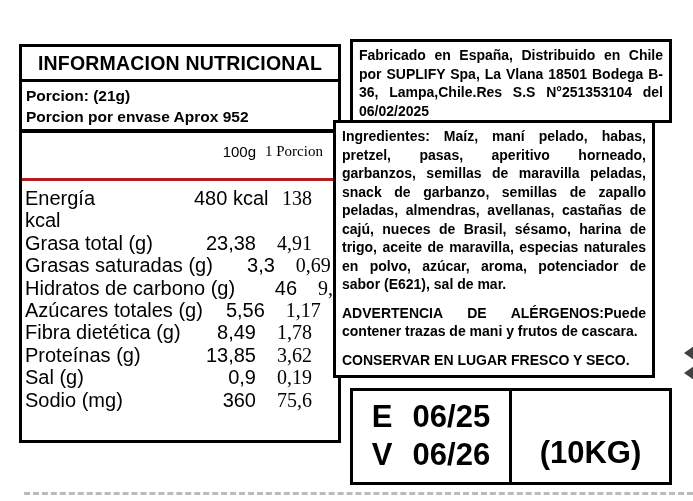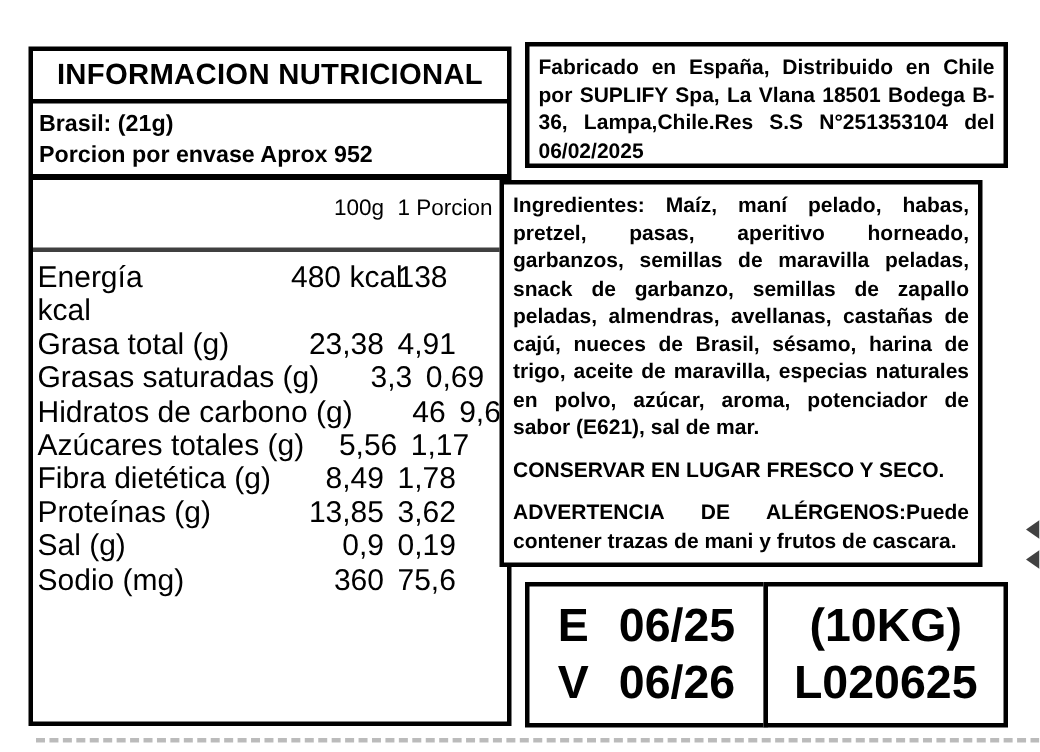--- a/index.html
+++ b/index.html
@@ -3,54 +3,54 @@
 <meta charset="utf-8">
 <style>
   html,body{margin:0;padding:0;background:#ffffff;}
   #page{
     position:relative;width:693px;height:501px;background:#ffffff;
     font-family:"Liberation Sans",sans-serif;color:#000;overflow:hidden;
   }
   .box{position:absolute;background:#fff;border:3px solid #000;box-sizing:border-box;}
 
   
-  #nutrition-panel{left:19px;top:31px;width:322px;height:453px;}
+  #nutrition-panel{left:19px;top:44px;width:322px;height:399px;}
   .np-title{
     height:32px;border-bottom:3px solid #000;
     font-weight:bold;font-size:19.5px;line-height:32px;text-align:center;
     letter-spacing:.2px;white-space:nowrap;
   }
   .np-portion{
     height:44px;border-bottom:4px solid #000;
     padding:3px 0 0 4px;font-weight:bold;font-size:15.5px;line-height:21px;
   }
   .np-colhead{
-    height:35px;border-bottom:3px solid #404040;
+    height:35px;border-bottom:3px solid #b91c1c;
     padding:10px 26px 0 3px;font-size:15px;
   }
   .ngrid{display:grid;grid-template-columns:1fr 62px 56px;}
   .np-body{padding:6px 26px 0 3px;font-size:20px;line-height:22.4px;}
   .ncell-label{text-align:left;white-space:nowrap;}
   .ncell-100{text-align:right;white-space:nowrap;}
-  .ncell-p{text-align:left;padding-left:9px;white-space:nowrap;}
+  .ncell-p{text-align:right;padding-left:9px;white-space:nowrap;font-family:Liberation Serif, serif;}
 
   
-  #manufacturer-box{left:350px;top:28px;width:322px;height:84px;
+  #manufacturer-box{left:350px;top:39px;width:322px;height:84px;
     padding:4px 6px;font-weight:bold;font-size:14px;line-height:18.5px;text-align:justify;}
   #ingredients-box{left:333px;top:120px;width:322px;height:258px;
     padding:4px 6px;font-weight:bold;font-size:14px;line-height:18.5px;text-align:justify;}
   #ingredients-box p{margin:0;}
   #ingredients-box p + p{margin-top:10px;}
 
   #date-box{left:350px;top:388px;width:162px;height:97px;
     padding-top:7px;font-weight:bold;font-size:31px;line-height:38px;}
   #lot-box{left:509px;top:388px;width:163px;height:97px;border-left-width:3px;
     padding-top:7px;font-weight:bold;font-size:31px;line-height:38px;text-align:center;}
   .date-line{display:flex;justify-content:center;gap:20px;white-space:nowrap;}
-  .lot-line{white-space:nowrap;}
+  .lot-line{white-space:nowrap;margin-top:36px;}
 
   
   #bottom-dotted-line{
     position:absolute;left:24px;top:492px;width:669px;height:0;
     border-top:3px dashed #ababab;opacity:.8;
   }
   .edge-arrow{
     position:absolute;right:-1px;width:0;height:0;
     border-top:7px solid transparent;border-bottom:7px solid transparent;
     border-right:10px solid #414141;
@@ -60,21 +60,21 @@
 </style>
 </head>
 <body>
 
 <div id="page">
 
   <div id="nutrition-panel" class="box">
     <div class="np-title">INFORMACION NUTRICIONAL</div>
 
     <div class="np-portion">
-      <div>Brasil: (21g)</div>
+      <div>Porcion: (21g)</div>
       <div>Porcion por envase Aprox 952</div>
     </div>
 
     <div class="np-colhead ngrid">
       <span class="ncell-label"></span>
       <span class="ncell-100">100g</span>
       <span class="ncell-p">1 Porcion</span>
     </div>
 
     <div class="np-body" id="nutrition-rows">
@@ -130,22 +130,22 @@
         </div>
       </div>
   </div>
 
   <div id="manufacturer-box" class="box">
     <p style="margin:0">Fabricado en España, Distribuido en Chile por SUPLIFY Spa, La Vlana 18501 Bodega B-36, Lampa,Chile.Res S.S N°251353104 del 06/02/2025</p>
   </div>
 
   <div id="ingredients-box" class="box">
     <p>Ingredientes: Maíz, maní pelado, habas, pretzel, pasas, aperitivo horneado, garbanzos, semillas de maravilla peladas, snack de garbanzo, semillas de zapallo peladas, almendras, avellanas, castañas de cajú, nueces de Brasil, sésamo, harina de trigo, aceite de maravilla, especias naturales en polvo, azúcar, aroma, potenciador de sabor (E621), sal de mar.</p>
+    <p>ADVERTENCIA DE ALÉRGENOS:Puede contener trazas de mani y frutos de cascara.</p>
     <p>CONSERVAR EN LUGAR FRESCO Y SECO.</p>
-    <p>ADVERTENCIA DE ALÉRGENOS:Puede contener trazas de mani y frutos de cascara.</p>
   </div>
 
   <div id="date-box" class="box">
     <div class="date-line">
       <span>E</span>
       <span>06/25</span>
     </div>
     <div class="date-line">
       <span>V</span>
       <span>06/26</span>

